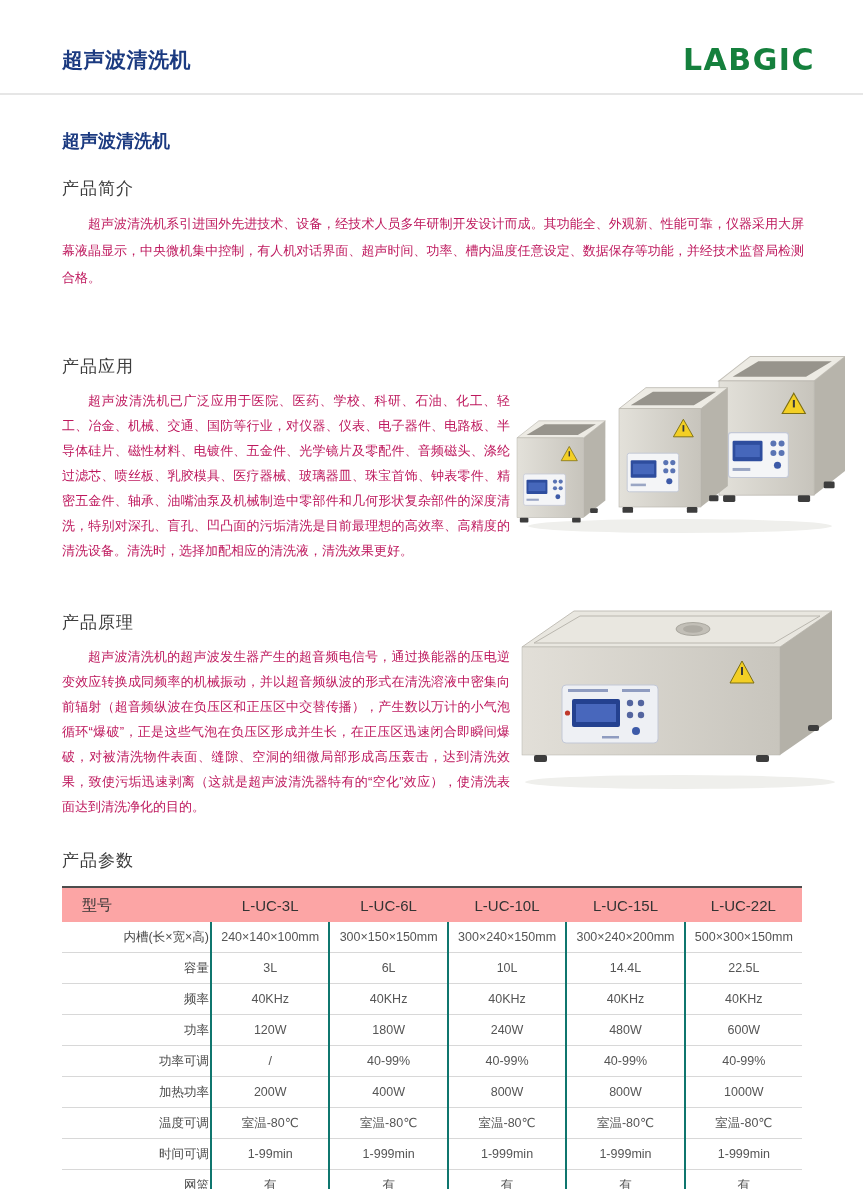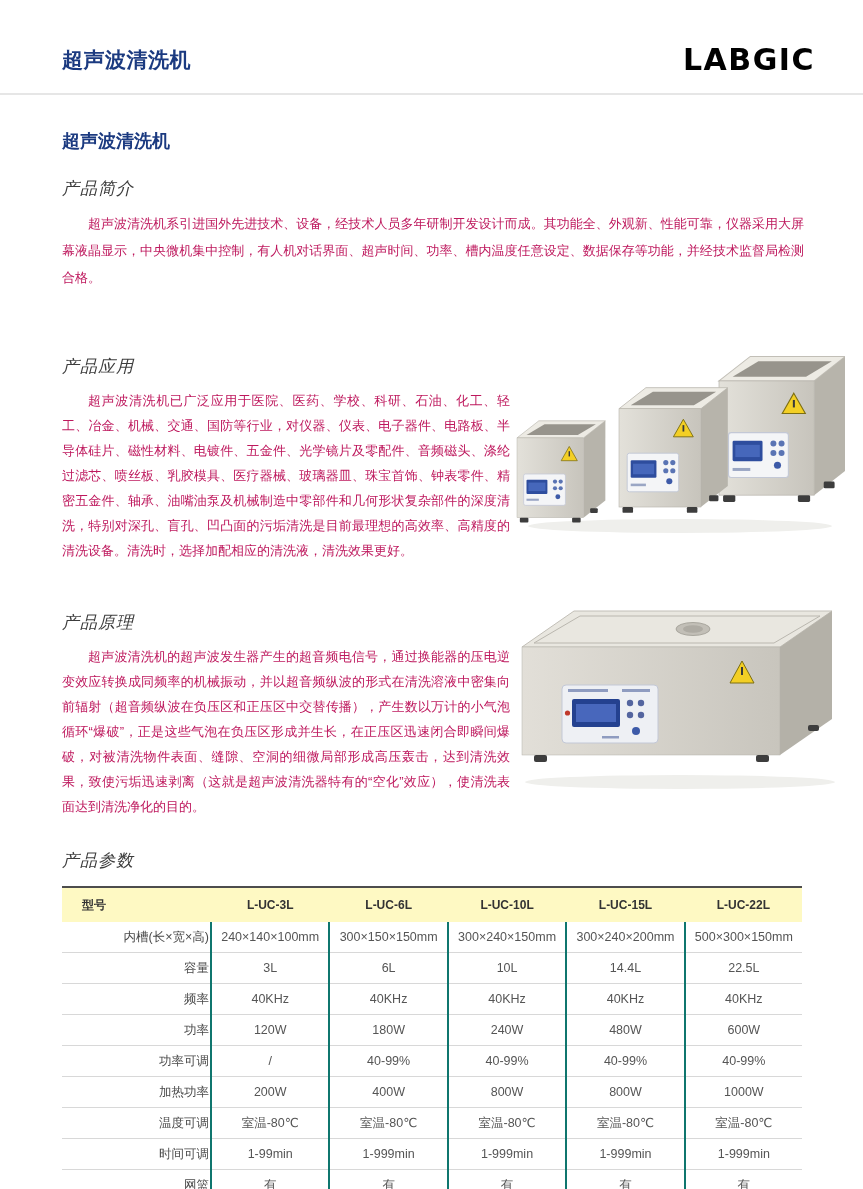--- a/index.html
+++ b/index.html
@@ -3,50 +3,50 @@
 <meta charset="utf-8">
 <style>
   html,body{margin:0;padding:0;background:#ffffff;}
   body{font-family:"Liberation Sans","DejaVu Sans",sans-serif;}
   .page{position:relative;width:863px;height:1189px;background:#fff;overflow:hidden;}
 
   
   .header{display:flex;justify-content:space-between;align-items:center;
           padding:42px 48px 16px 62px;}
   .header-title{font-size:21px;font-weight:bold;color:#1b3a80;letter-spacing:.5px;}
-  .logo{font-size:30px;font-weight:bold;color:#000000;letter-spacing:1.5px;
+  .logo{font-size:30px;font-weight:bold;color:#15803d;letter-spacing:1.5px;
         font-family:"DejaVu Sans","Liberation Sans",sans-serif;}
   .divider{height:2px;background:#e6e6e6;width:100%;}
 
   
   .content{padding:0 18px 0 62px;}
   .page-title{font-size:18px;font-weight:bold;color:#1b3a80;margin-top:34px;}
-  .sec-heading{font-size:17px;font-weight:500;color:#3c3c3c;letter-spacing:1px;font-style:italic;}
+  .sec-heading{font-size:17px;font-weight:500;color:#3c3c3c;letter-spacing:1px;}
   .body-text{font-size:13px;color:#be185d;line-height:25px;text-align:justify;
              text-indent:2em;margin:10px 0 0 0;}
   .intro .body-text{line-height:27px;width:742px;}
 
   .two-col{display:flex;align-items:flex-start;}
   .two-col .left{width:448px;flex:0 0 448px;margin-top:32px;}
   .two-col .figure{flex:1;display:flex;justify-content:flex-end;}
 
   .sec-intro{margin-top:24px;}
   .sec-app{margin-top:32px;}
   .sec-principle{margin-top:16px;}
   .sec-params{margin-top:30px;}
 
   .fig1{margin-top:10px;}
   .fig2{margin-top:20px;margin-right:6px;}
 
   
   table.params{border-collapse:collapse;width:740px;margin-top:14px;
                border-top:2px solid #4d4d4d;border-bottom:2px solid #4d4d4d;
                font-size:12.5px;}
-  table.params thead th{background:#fef9c3;color:#333;font-weight:700;
-               height:32px;text-align:center;font-size:12px;}
+  table.params thead th{background:#fca5a5;color:#333;font-weight:400;
+               height:32px;text-align:center;font-size:15px;}
   table.params th.label-col{text-align:left;padding-left:20px;width:128px;}
   table.params tbody td{height:28px;text-align:center;color:#555;
                border-bottom:1px solid #d8d8d8;}
   table.params tbody tr:last-child td{border-bottom:none;}
   table.params tbody td + td{border-left:2px solid #0f766e;}
   table.params tbody td.label-cell{text-align:right;padding-left:20px;color:#4a4a4a;}
 </style>
 </head>
 <body>
 

